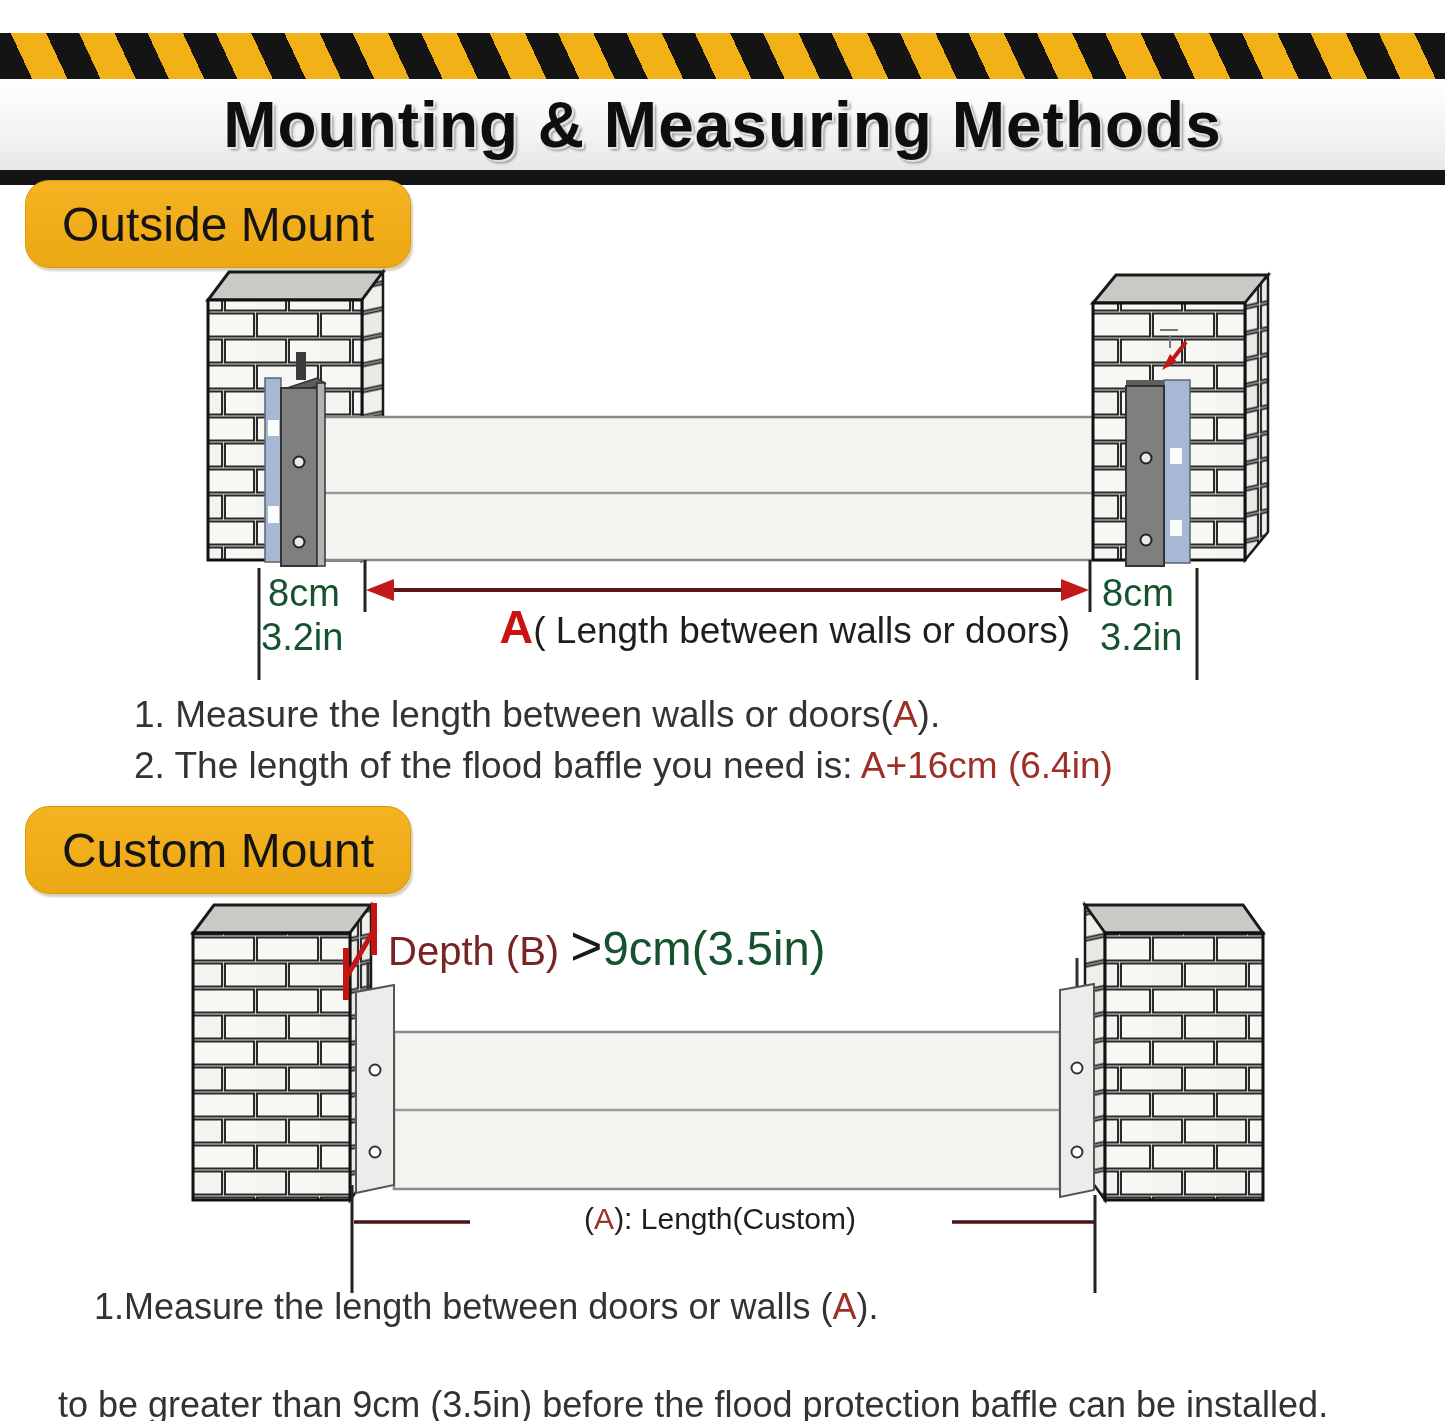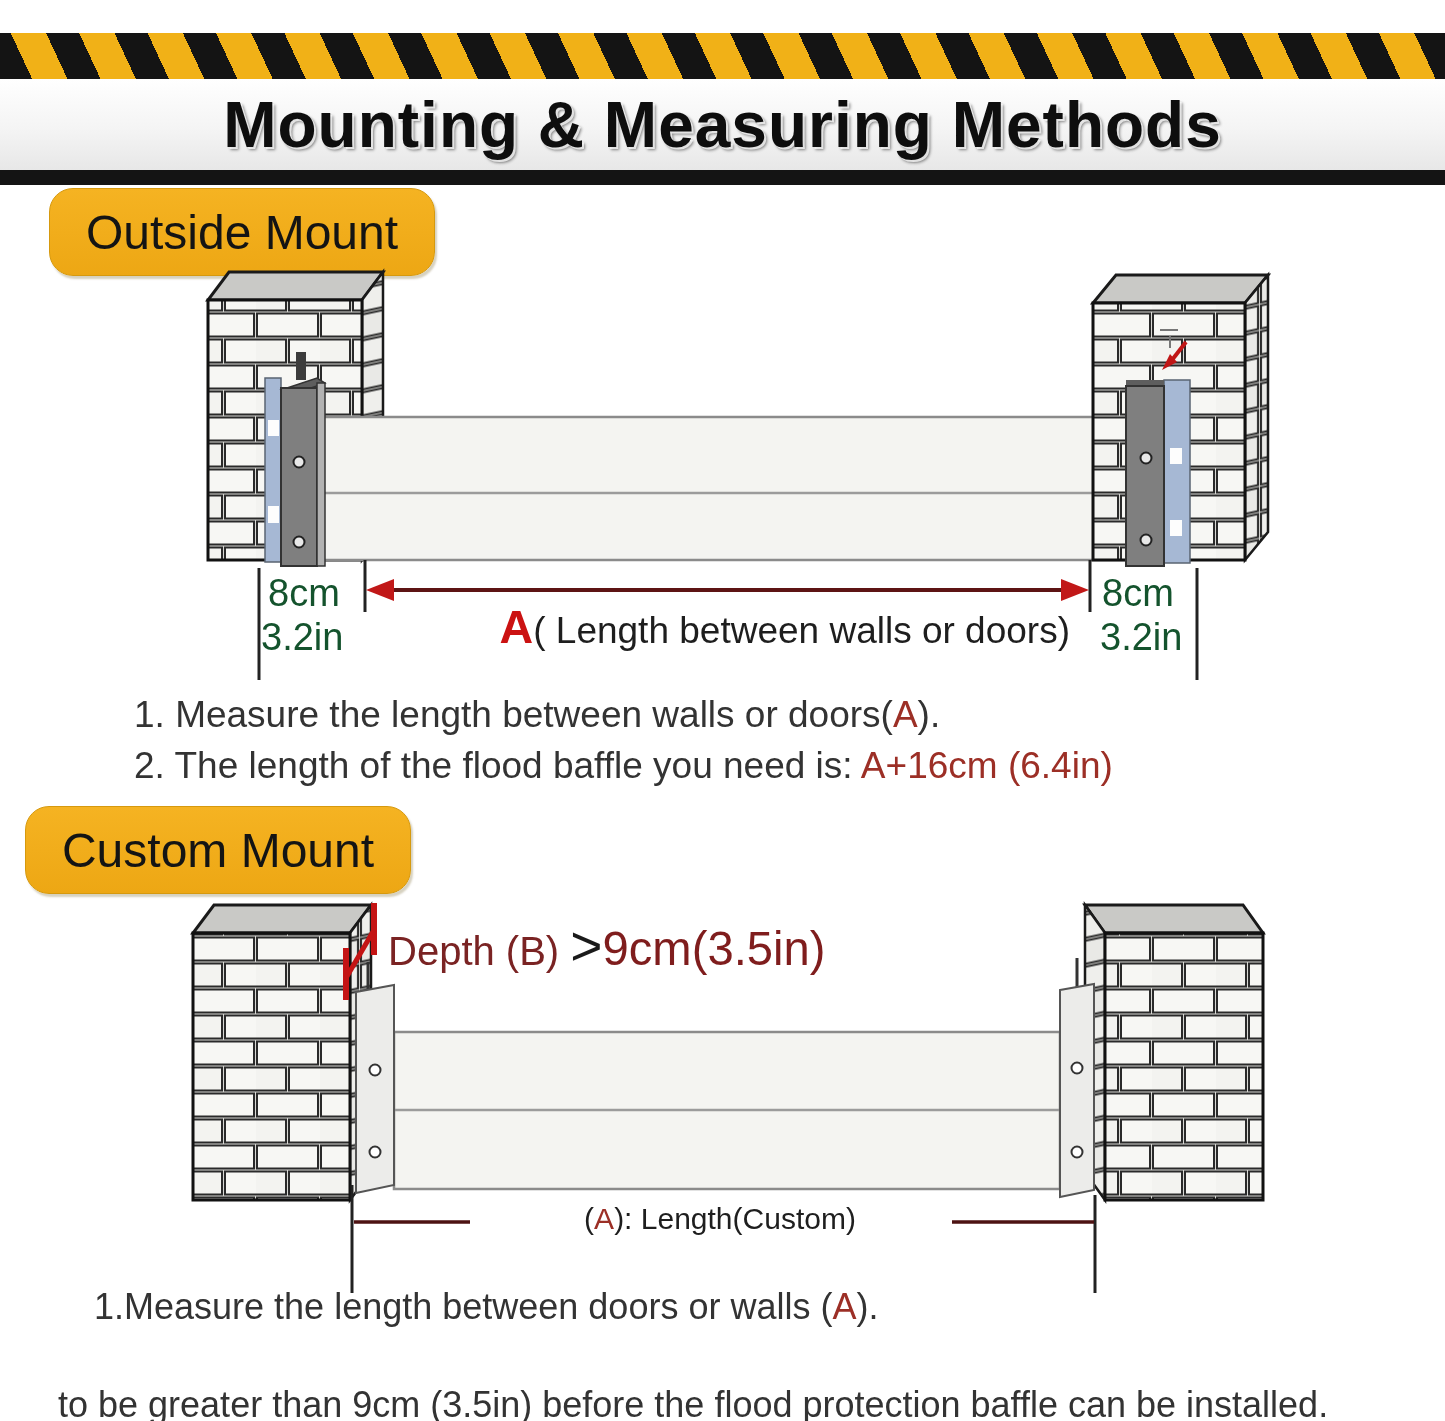--- a/index.html
+++ b/index.html
@@ -16,21 +16,21 @@
   .title-panel h1{margin:0;font-size:64px;font-weight:700;letter-spacing:1px;color:#0e0e0e;
                   text-shadow:2px 2px 0 rgba(255,255,255,.75),3px 3px 3px rgba(0,0,0,.45);}
   .black-bar{position:absolute;left:0;top:142px;width:1445px;height:15px;background:#141414;}
 
   
   .chip{position:absolute;left:25px;width:384px;height:86px;border-radius:24px;
         background:linear-gradient(180deg,#f5b322 0%,#eda714 100%);
         border:1px solid #d6990e;box-shadow:2px 3px 2px rgba(90,70,0,.25);
         display:flex;align-items:center;justify-content:center;}
   .chip span{font-size:48px;color:#141414;}
-  .chip-outside{top:188px;margin-left:24px;}
+  .chip-outside{top:180px;}
   .chip-inside{top:806px;}
 
   
   .svg-outside{position:absolute;left:0;top:260px;width:1445px;height:420px;}
   .svg-inside{position:absolute;left:0;top:895px;width:1445px;height:400px;}
 
   
   .dim{position:absolute;font-size:38px;color:#14532d;white-space:nowrap;text-align:center;}
   .dim-8cm-left{left:268px;top:572px;}
   .dim-32in-left{left:261px;top:616px;}
@@ -48,21 +48,21 @@
   .instr-o2{left:134px;top:745px;}
   .instr-i1{left:94px;top:1286px;font-size:36px;}
   .instr-i2a{left:78px;top:1341px;font-size:36px;}
   .instr-i2b{left:58px;top:1384px;font-size:36px;}
 
   
   .seg-red{color:#9c2f26;}
   .seg-bigA{color:#cb1212;font-weight:700;font-size:1.26em;}
   .seg-maroon{color:#7a2323;}
   .seg-gt{color:#1a1a1a;font-size:1.38em;}
-  .seg-redbig{color:#7f1d1d;font-size:1.18em;}
+  .seg-redbig{color:#14532d;font-size:1.18em;}
 </style>
 </head>
 <body>
 
 <div class="page">
 
   <div class="header">
     <div class="stripes"></div>
     <div class="title-panel">
       <h1>Mounting &amp; Measuring Methods</h1>

